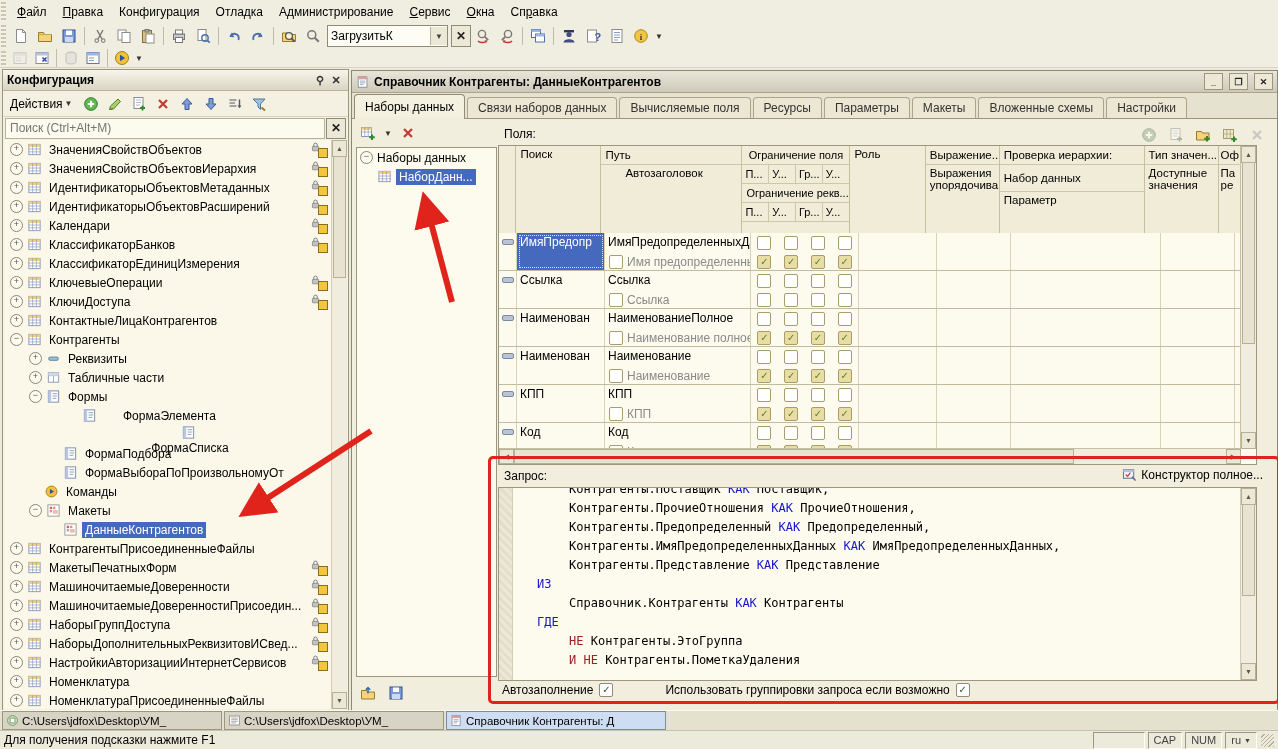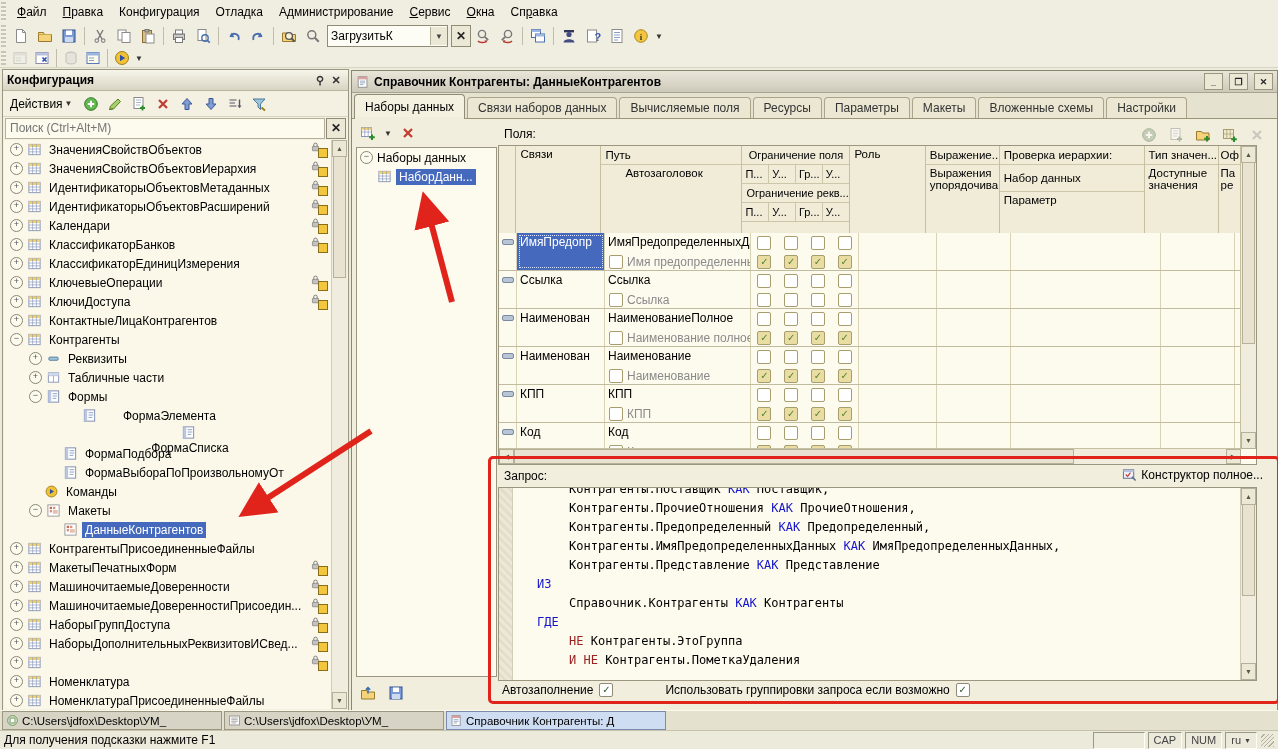--- a/index.html
+++ b/index.html
@@ -831,20 +831,21 @@
             <span class="cube"></span>
           </span>
         </div>
         <div class="trow" style="padding-left: 6px;">
           <span class="texp">+</span>
           <span class="tico"><svg viewBox="0 0 16 16" xmlns="http://www.w3.org/2000/svg">
               <rect x="2" y="2.5" width="12" height="11" fill="#fff" stroke="#8a97b8"></rect>
               <rect x="2" y="2.5" width="12" height="2.8" fill="#f0d070"></rect>
               <path d="M6 2.5v11M10 2.5v11M2 7.5h12M2 10.5h12" stroke="#8a97b8" stroke-width=".7"></path>
             </svg></span>
+          <span class="tlabel">НастройкиАвторизацииИнтернетСервисов</span>
           <span class="lockwrap">
             <span class="lk ic">
               <svg viewBox="0 0 16 16" xmlns="http://www.w3.org/2000/svg">
                 <rect x="3.5" y="7" width="9" height="6.5" rx="1" fill="#c2c2c2" stroke="#777"></rect>
                 <path d="M5.5 7V4.8a2.5 2.5 0 015 0V7" fill="none" stroke="#777" stroke-width="1.4"></path>
               </svg>
             </span>
             <span class="cube"></span>
           </span>
         </div>
@@ -999,21 +1000,21 @@
                 <path d="M4 4l8 8M12 4l-8 8" stroke="#999" stroke-width="2.2"></path>
               </svg>
             </span>
           </span>
         </div>
 
       <div id="grid">
         <div id="ghead">
           <div class="hc" style="width:18px"></div>
           <div class="hc" style="width:88px">
-              <div class="ht">Связи</div>
+              <div class="ht">Поиск</div>
             </div>
           <div class="hc" style="width:146px">
             <div class="hr1">Путь</div>
             <div class="hsub" style="padding-left:24px">Автозаголовок</div>
           </div>
           <div class="hc" style="width:108px">
             <div class="hr1 c" style="font-size:11px">Ограничение поля</div>
             <div class="hr4" id="consrow1">
                 <span style="font-size: 11px;">П...</span>
                 <span style="font-size: 11px;">У...</span>

